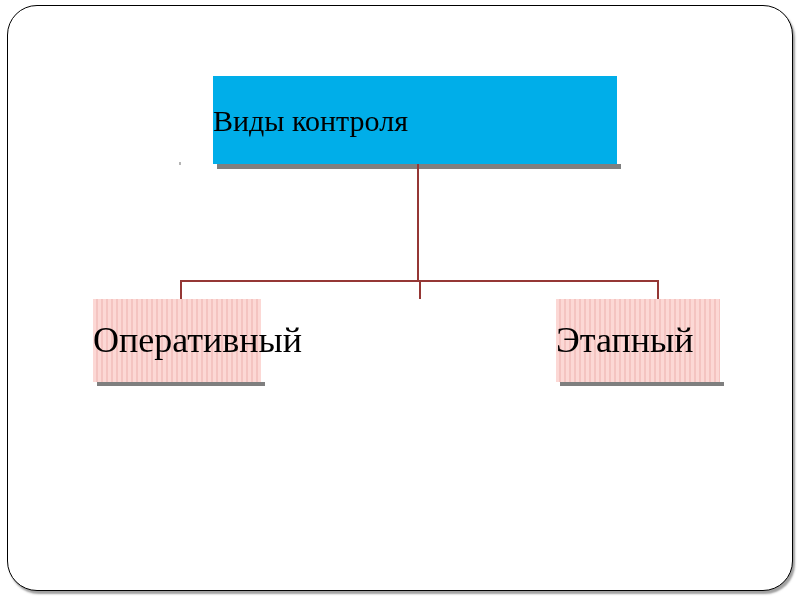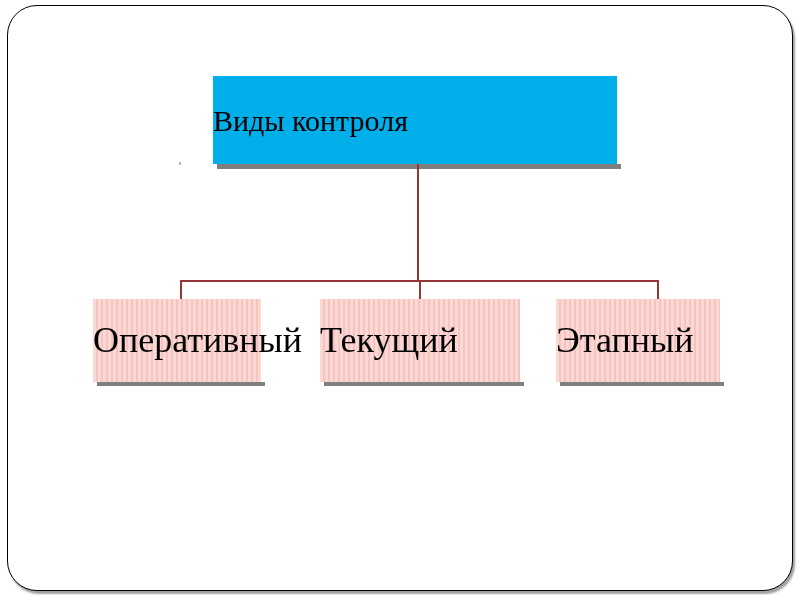--- a/index.html
+++ b/index.html
@@ -111,19 +111,16 @@
   <div class="connector crossbar"></div>
   <div class="connector drop drop-left"></div>
   <div class="connector drop drop-center"></div>
   <div class="connector drop drop-right"></div>
 
   <div class="stray-mark"></div>
 
   <div class="node node-child child-1">
     <span class="label">Оперативный</span>
   </div>
-  <div class="node node-child child-2">
-    <span class="label">Текущий</span>
-  </div>
   <div class="node node-child child-3">
     <span class="label">Этапный</span>
   </div>
 </div>
 
 </body></html>

